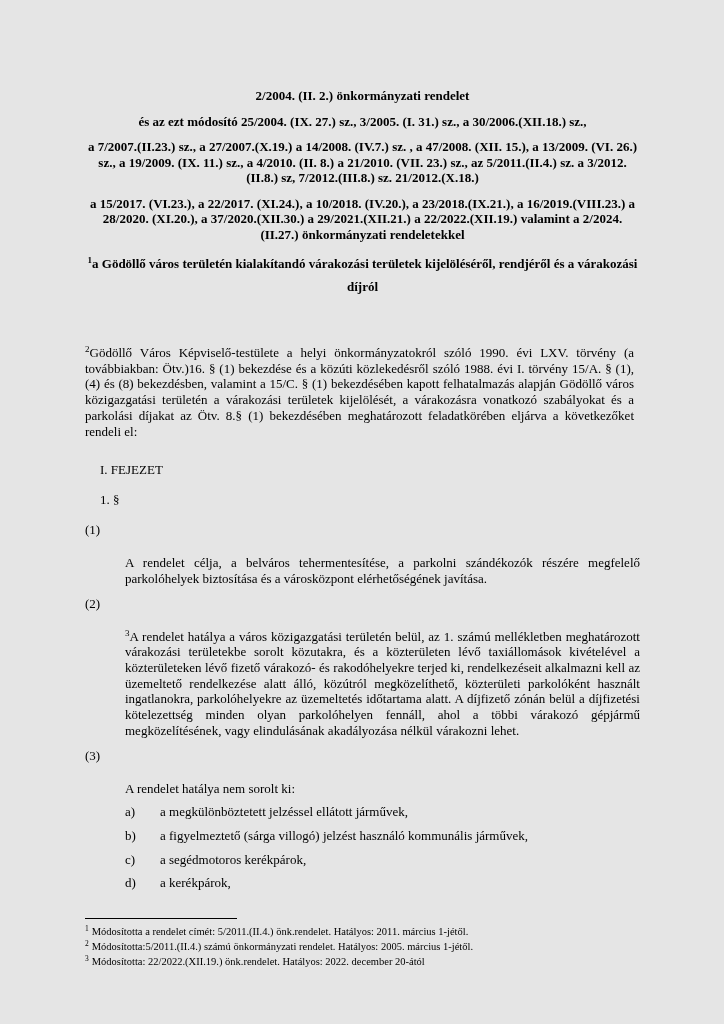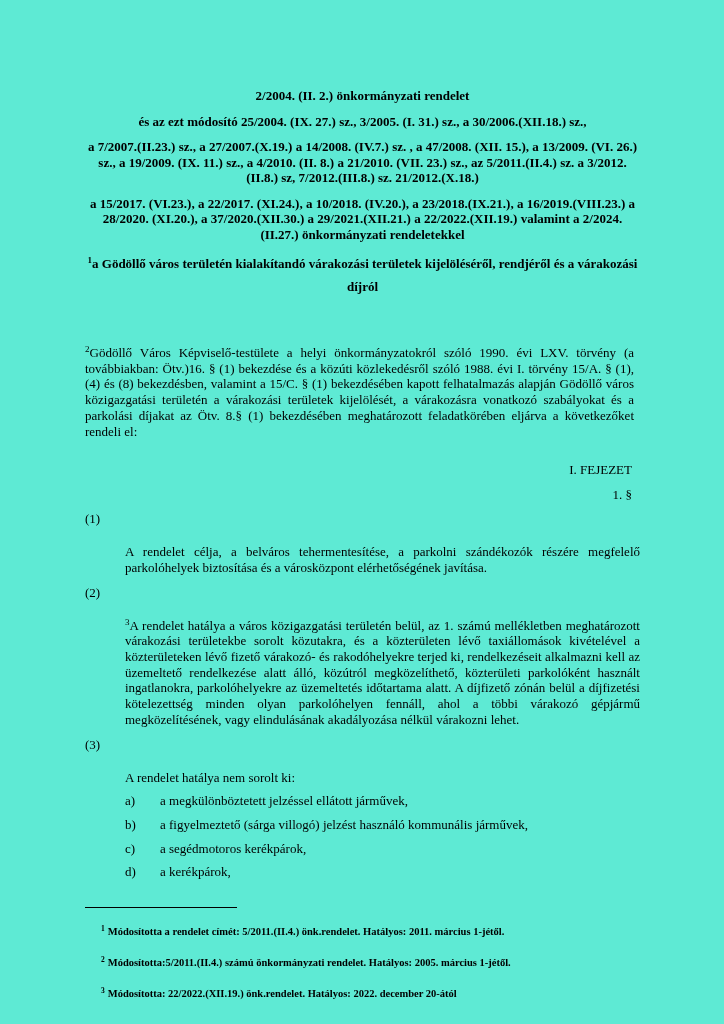--- a/index.html
+++ b/index.html
@@ -6,21 +6,21 @@
     margin: 0;
     padding: 0;
     background: #ffffff;
   }
   .page {
     position: relative;
     width: 724px;
     height: 1024px;
     box-sizing: border-box;
     padding: 88px 84px 0 85px;
-    background: #5eead4;
+    background: #e5e5e5;
     color: #000000;
     font-family: "Liberation Serif", "DejaVu Serif", serif;
     font-size: 13px;
     overflow: hidden;
   }
   
   .t {
     margin: 0 0 10px 0;
     text-align: center;
     font-weight: bold;
@@ -36,24 +36,24 @@
     vertical-align: super;
   }
   
   .preamble {
     margin: 47px 6px 0 0;
     text-align: justify;
     line-height: 15.7px;
   }
   
   .center-head {
-    text-align: right;
+    text-align: left;
     font-weight: normal;
     line-height: 15px;
-    margin: 8px;
+    margin: 15px;
   }
   .ch1 { margin-top: 23px; }
   .ch2 { margin-top: 5px; }
   .ch3 { margin-top: 10px; }
   
   .para {
     display: flex;
     margin: 9px 0 0 0;
     line-height: 15.7px;
   }
@@ -78,24 +78,23 @@
     flex: 1;
   }
   
   .fn-sep {
     width: 152px;
     height: 0;
     border-top: 1.5px solid #000000;
     margin: 27px 0 5px 0;
   }
   .fn {
-    margin: 16px;
+    margin: 0;
     font-size: 10.5px;
     line-height: 15px;
-    font-weight: bold;
   }
   .fn sup.ref {
     font-size: 7.5px;
     margin-right: 3px;
   }
 </style>
 </head>
 <body>
 
 <div class="page">

